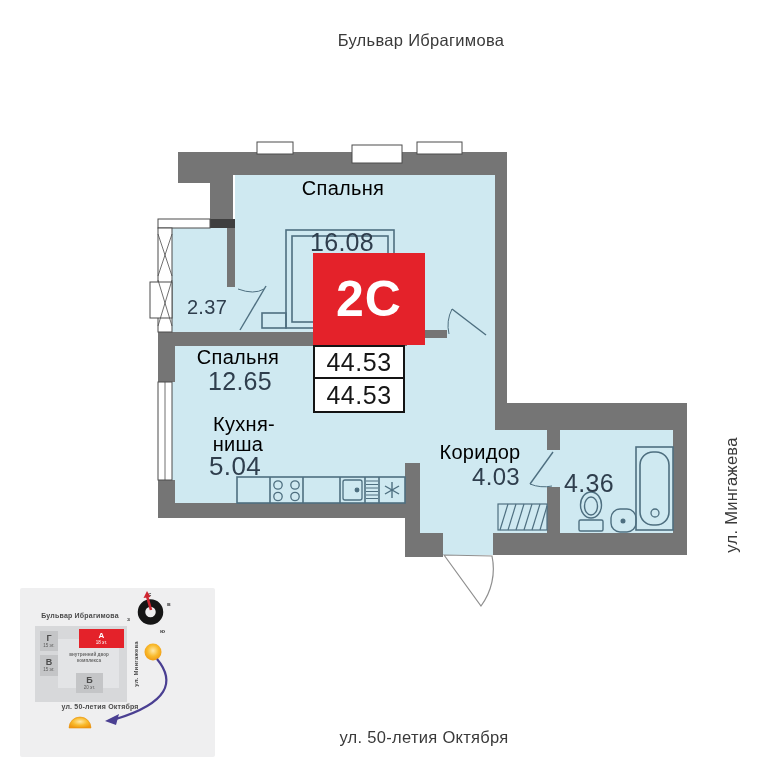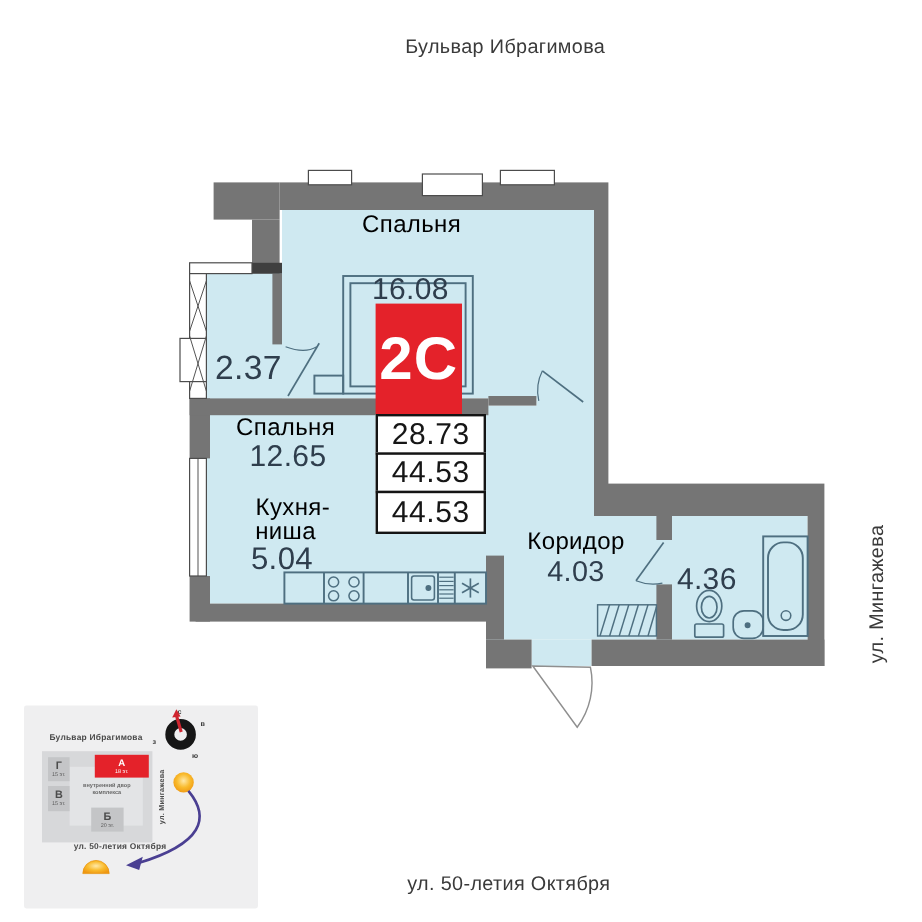--- a/index.html
+++ b/index.html
@@ -7,21 +7,21 @@
        font-family:"Liberation Sans", sans-serif;}
   .screen{position:relative;width:768px;height:768px;background:#fff;}
   .abs{position:absolute;white-space:nowrap;}
   .ctr{transform:translate(-50%,-50%);}
   .street{font-size:16.5px;color:#3a3a3a;letter-spacing:.3px;}
   .street.vert{transform:translate(-50%,-50%) rotate(-90deg);}
   .room-name{font-size:20px;color:#000000;font-weight:500;letter-spacing:.3px;}
   .room-area{font-size:25px;color:#2f3e4d;font-weight:500;letter-spacing:.3px;}
   svg.plan{position:absolute;left:0;top:0;}
   
-  .badge{position:absolute;left:313px;top:253px;width:72px;height:92px;
+  .badge{position:absolute;left:313px;top:253px;width:112px;height:92px;
          background:#e4222a;display:flex;align-items:center;justify-content:center;
          color:#fff;font-size:50px;font-weight:600;letter-spacing:1px;}
   .valboxes{position:absolute;left:313px;top:345px;width:92px;}
   .valbox{height:30px;border:2px solid #141414;background:#fff;margin-top:-2px;
           display:flex;align-items:center;justify-content:center;
           font-size:25px;font-weight:500;color:#161616;letter-spacing:.5px;}
   .valbox:first-child{margin-top:0;}
   .valbox.last{height:32px;}
   
   .minimap{position:absolute;left:20px;top:588px;width:195px;height:169px;
@@ -182,33 +182,32 @@
 
     <path d="M444,555 L481,606 A62,62 0 0 0 492,556 Z" fill="#ffffff" stroke="#8f8f8f" stroke-width="1.2"></path>
   </svg>
 
   <div class="abs ctr street" style="left:421px;top:40px;">Бульвар Ибрагимова</div>
   <div class="abs street vert" style="left:731px;top:495px;">ул. Мингажева</div>
   <div class="abs ctr street" style="left:424px;top:737px;">ул. 50-летия Октября</div>
 
   <div class="abs ctr room-name" style="left:343px;top:188px;">Спальня</div>
   <div class="abs ctr room-area" style="left:342px;top:211px;margin-top:31px;">16.08</div>
-  <div class="abs ctr room-area" style="left:207px;top:307px;font-size:28px;">2.37</div>
+  <div class="abs ctr room-area" style="left:207px;top:307px;font-size:20px;">2.37</div>
   <div class="abs ctr room-name" style="left:238px;top:357px;">Спальня</div>
   <div class="abs ctr room-area" style="left:240px;top:381px;">12.65</div>
   <div class="abs ctr room-name" style="left:244px;top:424px;text-align:right;">Кухня-</div>
   <div class="abs ctr room-name" style="left:238px;top:444px;">ниша</div>
   <div class="abs ctr room-area" style="left:235px;top:466px;font-size:26px;">5.04</div>
   <div class="abs ctr room-name" style="left:480px;top:452px;">Коридор</div>
-  <div class="abs ctr room-area" style="left:480px;top:477px;font-size:24px;">4.03</div>
+  <div class="abs ctr room-area" style="left:496px;top:477px;font-size:24px;">4.03</div>
   <div class="abs ctr room-area" style="left:589px;top:459px;margin-top:24px;">4.36</div>
 
   <div class="badge">2С</div>
   <div class="valboxes">
-    <div class="valbox">28.73</div>
     <div class="valbox">44.53</div>
     <div class="valbox last">44.53</div>
   </div>
 
   <div class="minimap">
     <div class="abs mm-street" style="left:60px;top:27px;transform:translate(-50%,-50%);">Бульвар Ибрагимова</div>
 
     <div class="mm-map">
       <div class="mm-inner"></div>
       <div class="bld" style="left:5px;top:5px;width:18px;height:20px;">

